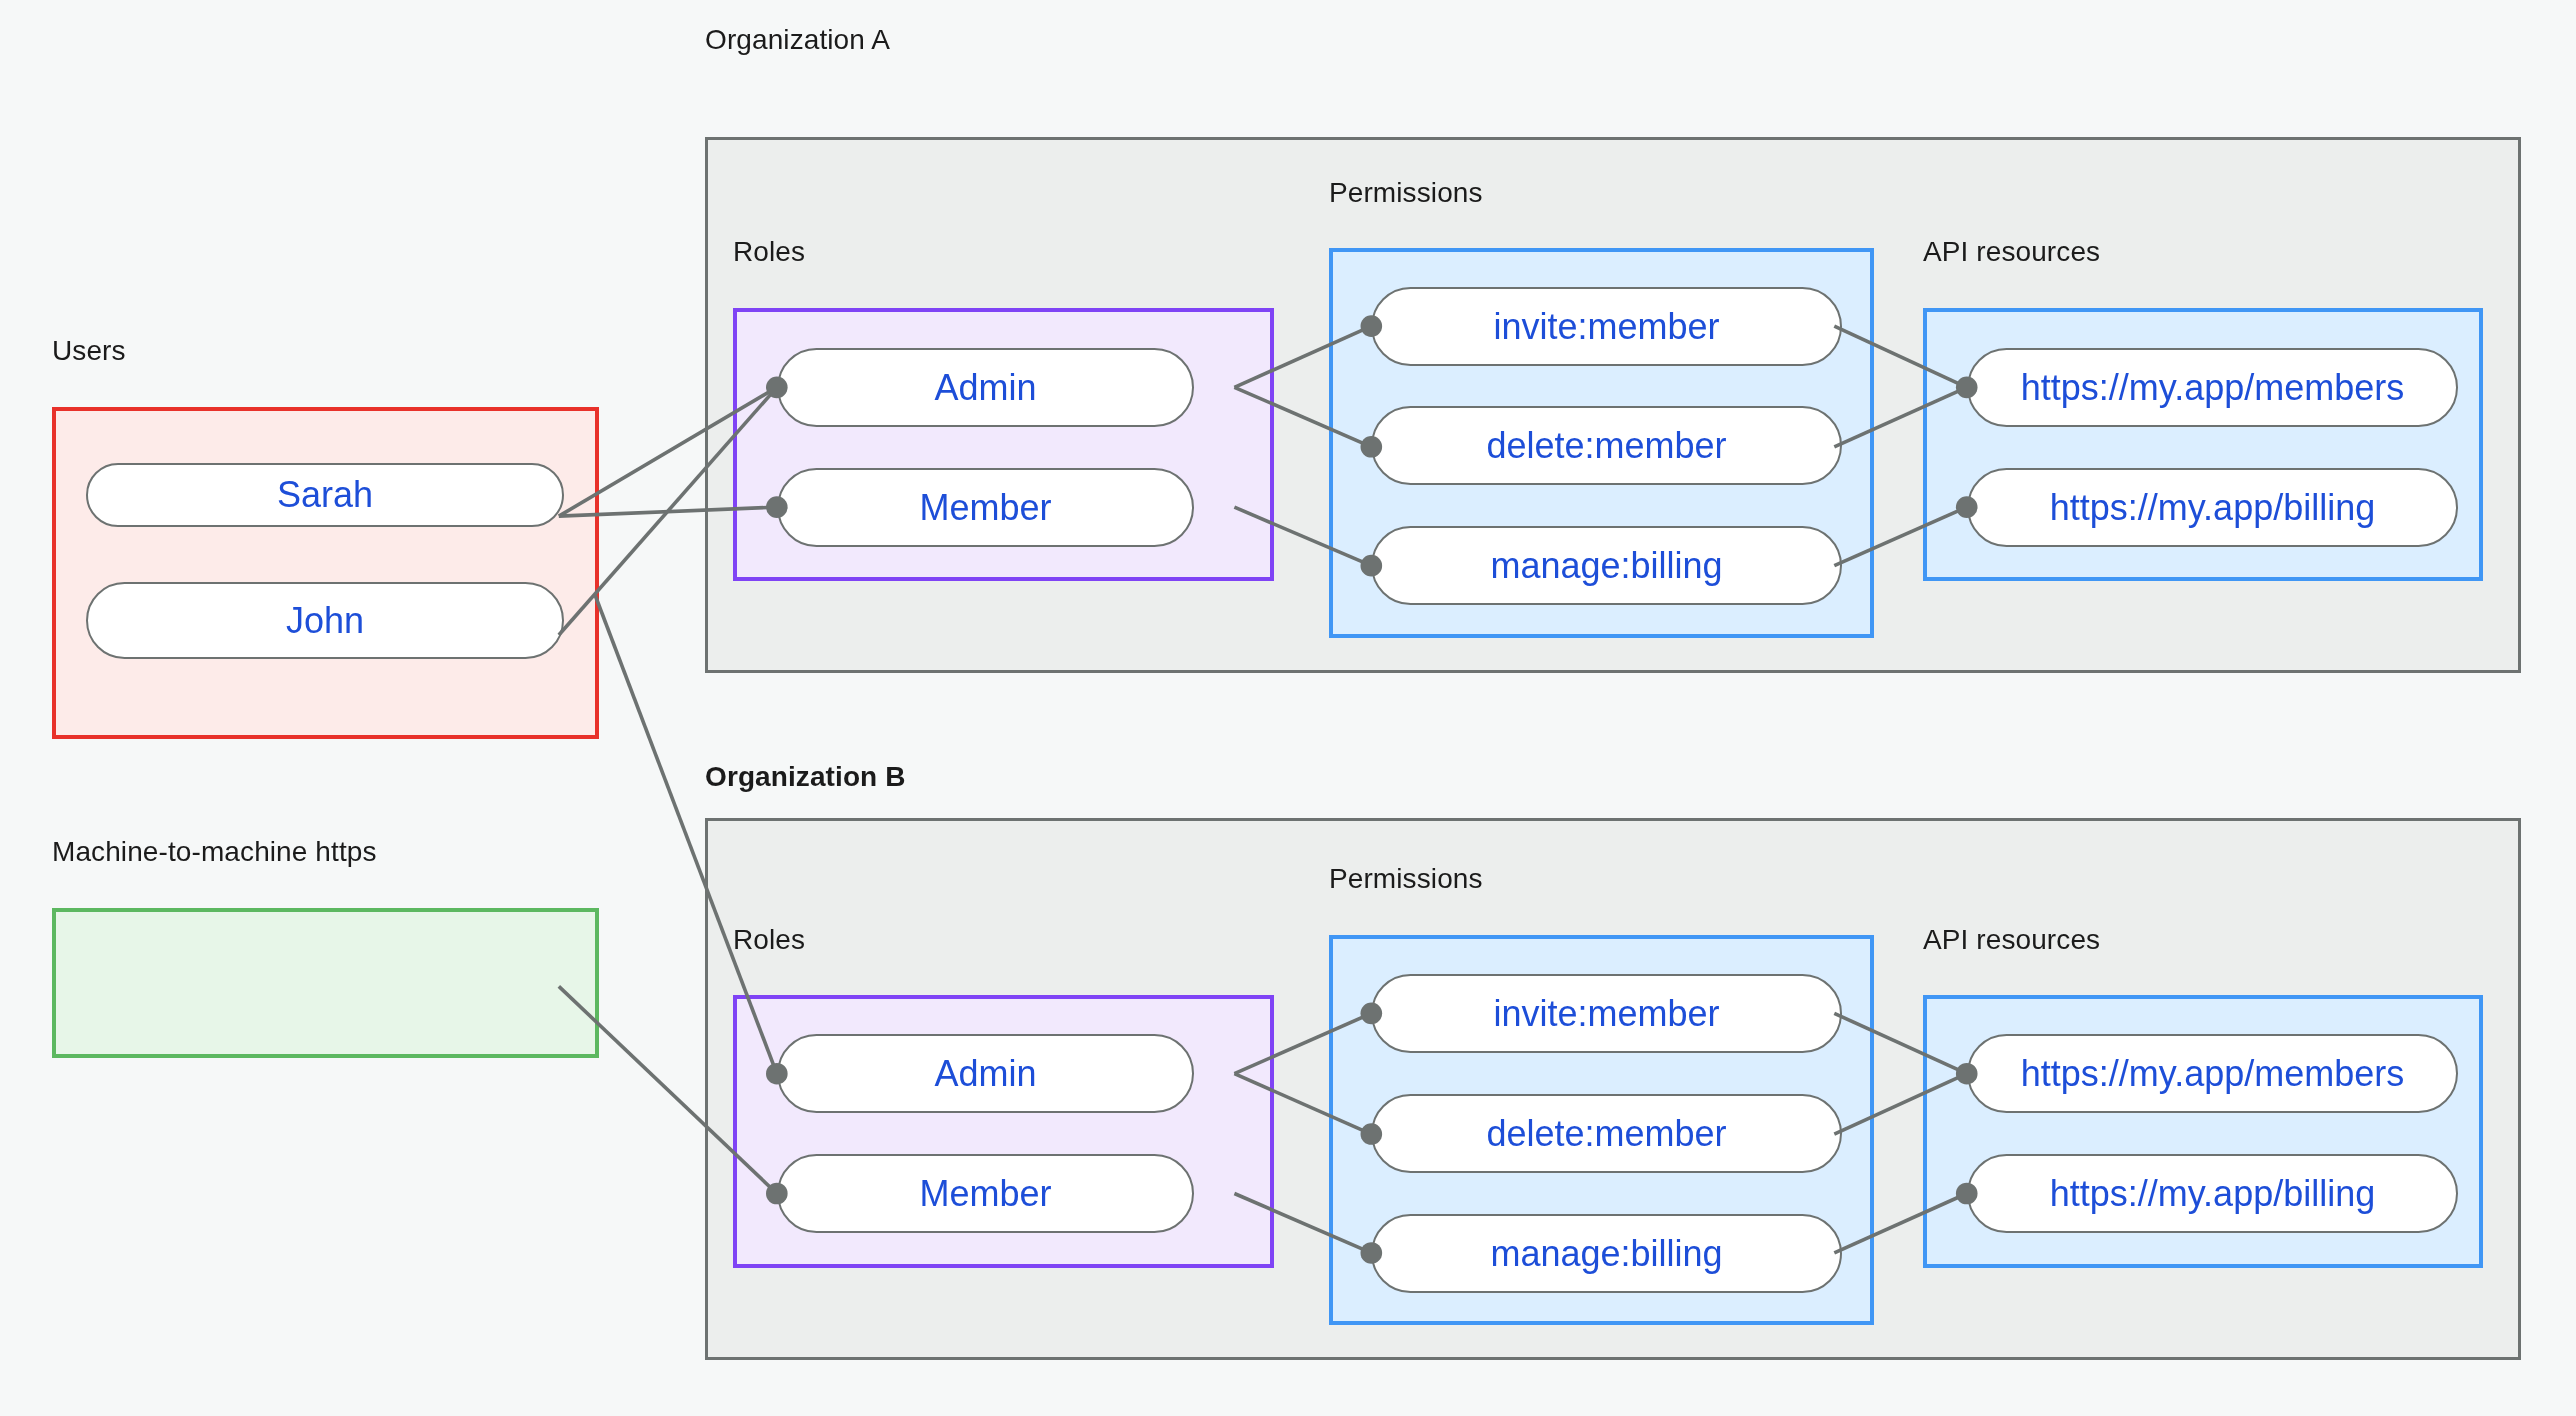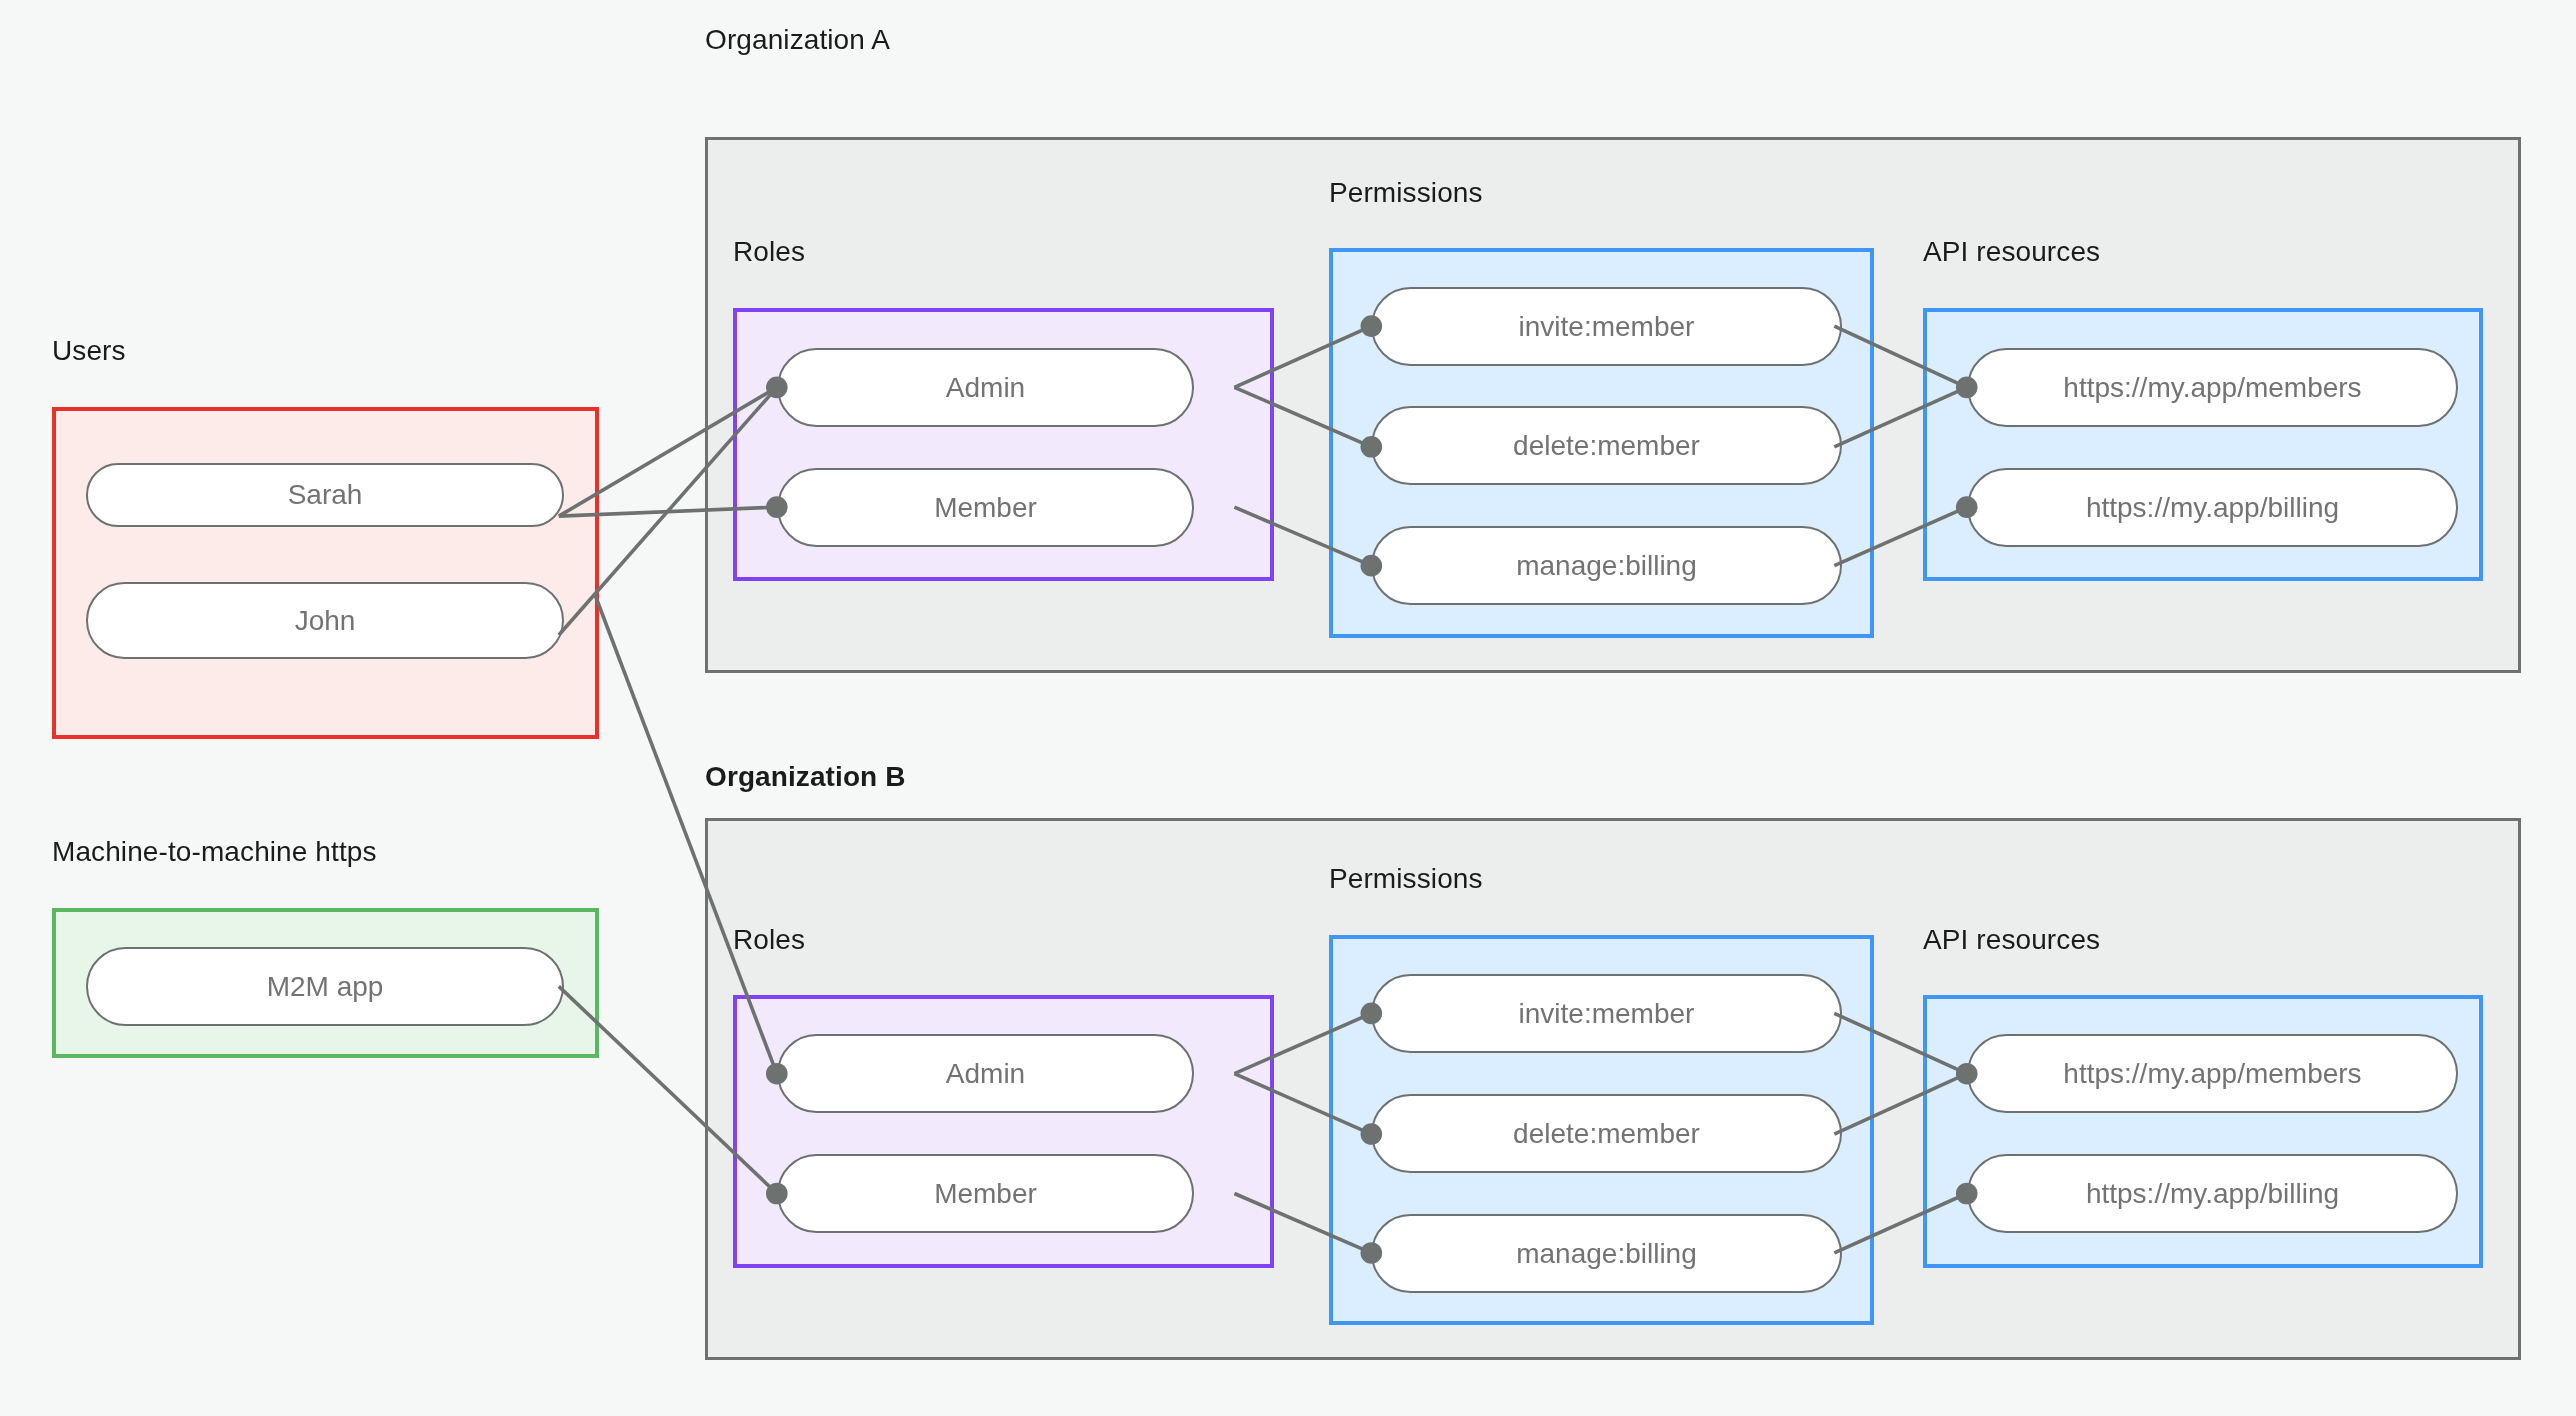--- a/index.html
+++ b/index.html
@@ -62,22 +62,22 @@
   
   .pill {
     position: absolute;
     box-sizing: border-box;
     background: #ffffff;
     border: 2.7px solid #6d7271;
     border-radius: 90px;
     display: flex;
     align-items: center;
     justify-content: center;
-    font-size: 28px;
-    color: #737373;
+    font-size: 36px;
+    color: #1d4ed8;
     white-space: nowrap;
     z-index: 4;
   }
 </style>
 </head>
 <body>
 
 <div id="canvas">
 
   <svg class="edge-layer" viewBox="0 0 2859 1572">
@@ -130,21 +130,20 @@
     </g>
   </svg>
 
   <div class="group-label" style="left:52px; top:335px;">Users</div>
   <div class="cat-box cat-users" style="left:52px; top:407px; width:547px; height:332px;"></div>
   <div class="pill" style="left:86px; top:463px; width:478px; height:64px;">Sarah</div>
   <div class="pill" style="left:86px; top:582px; width:478px; height:77px;">John</div>
 
   <div class="group-label" style="left:52px; top:836px;">Machine-to-machine https</div>
   <div class="cat-box cat-m2m" style="left:52px; top:908px; width:547px; height:150px;"></div>
-  <div class="pill" style="left:86px; top:947px; width:478px; height:79px;">M2M app</div>
 
   <div class="group-label" style="left:705px; top:24px;">Organization A</div>
   <div class="org-box" style="left:705px; top:137px; width:1816px; height:536px;"></div>
 
   <div class="group-label" style="left:733px; top:236px;">Roles</div>
   <div class="cat-box cat-roles" style="left:733px; top:308px; width:541px; height:273px;"></div>
   <div class="pill" style="left:777px; top:348px; width:417px; height:79px;">Admin</div>
   <div class="pill" style="left:777px; top:468px; width:417px; height:79px;">Member</div>
 
   <div class="group-label" style="left:1329px; top:177px;">Permissions</div>

